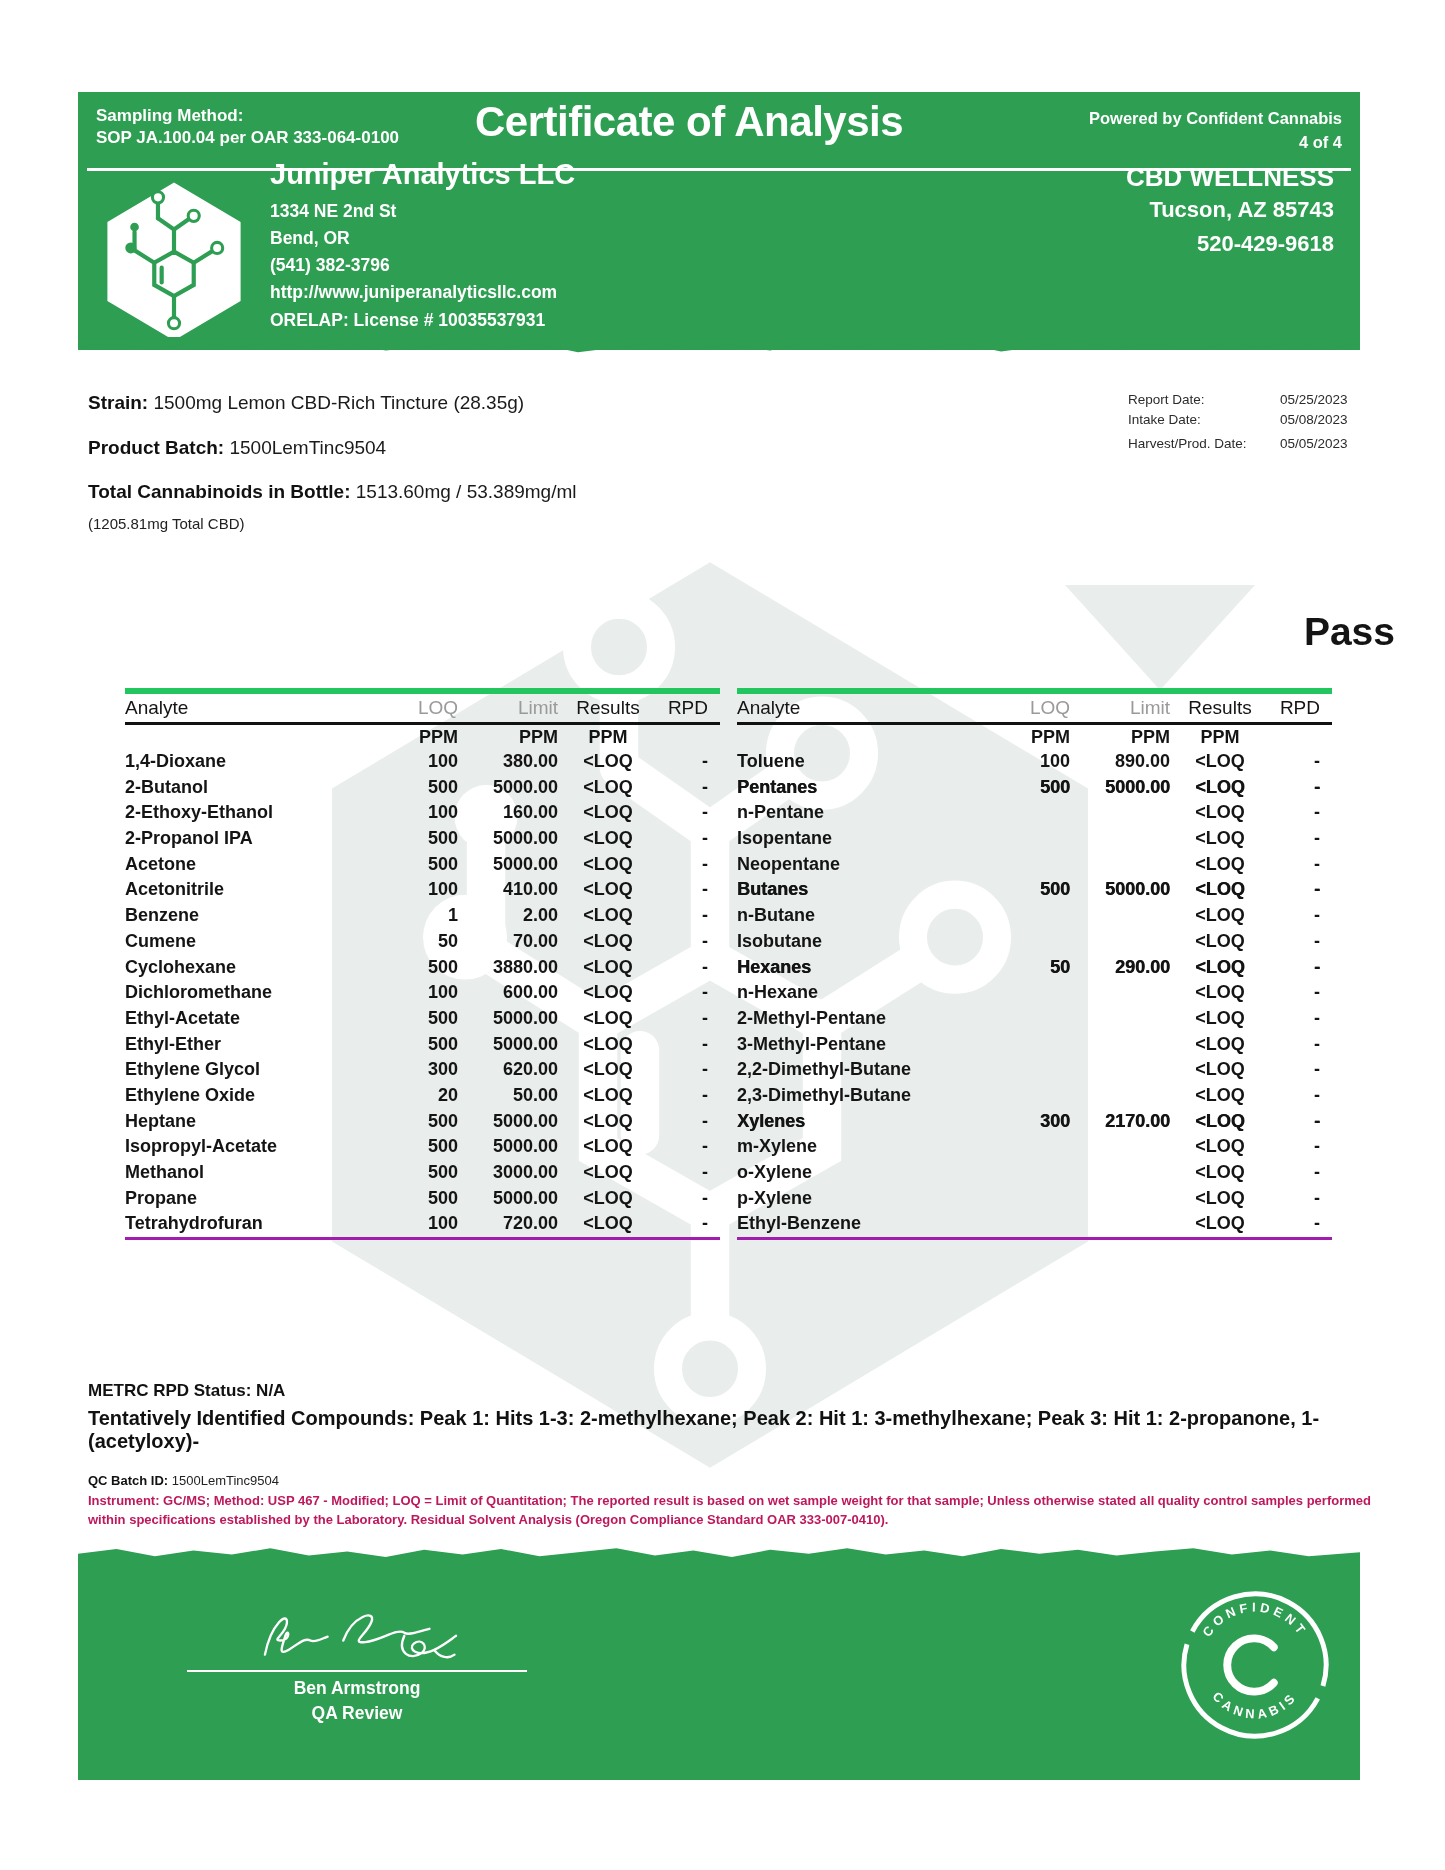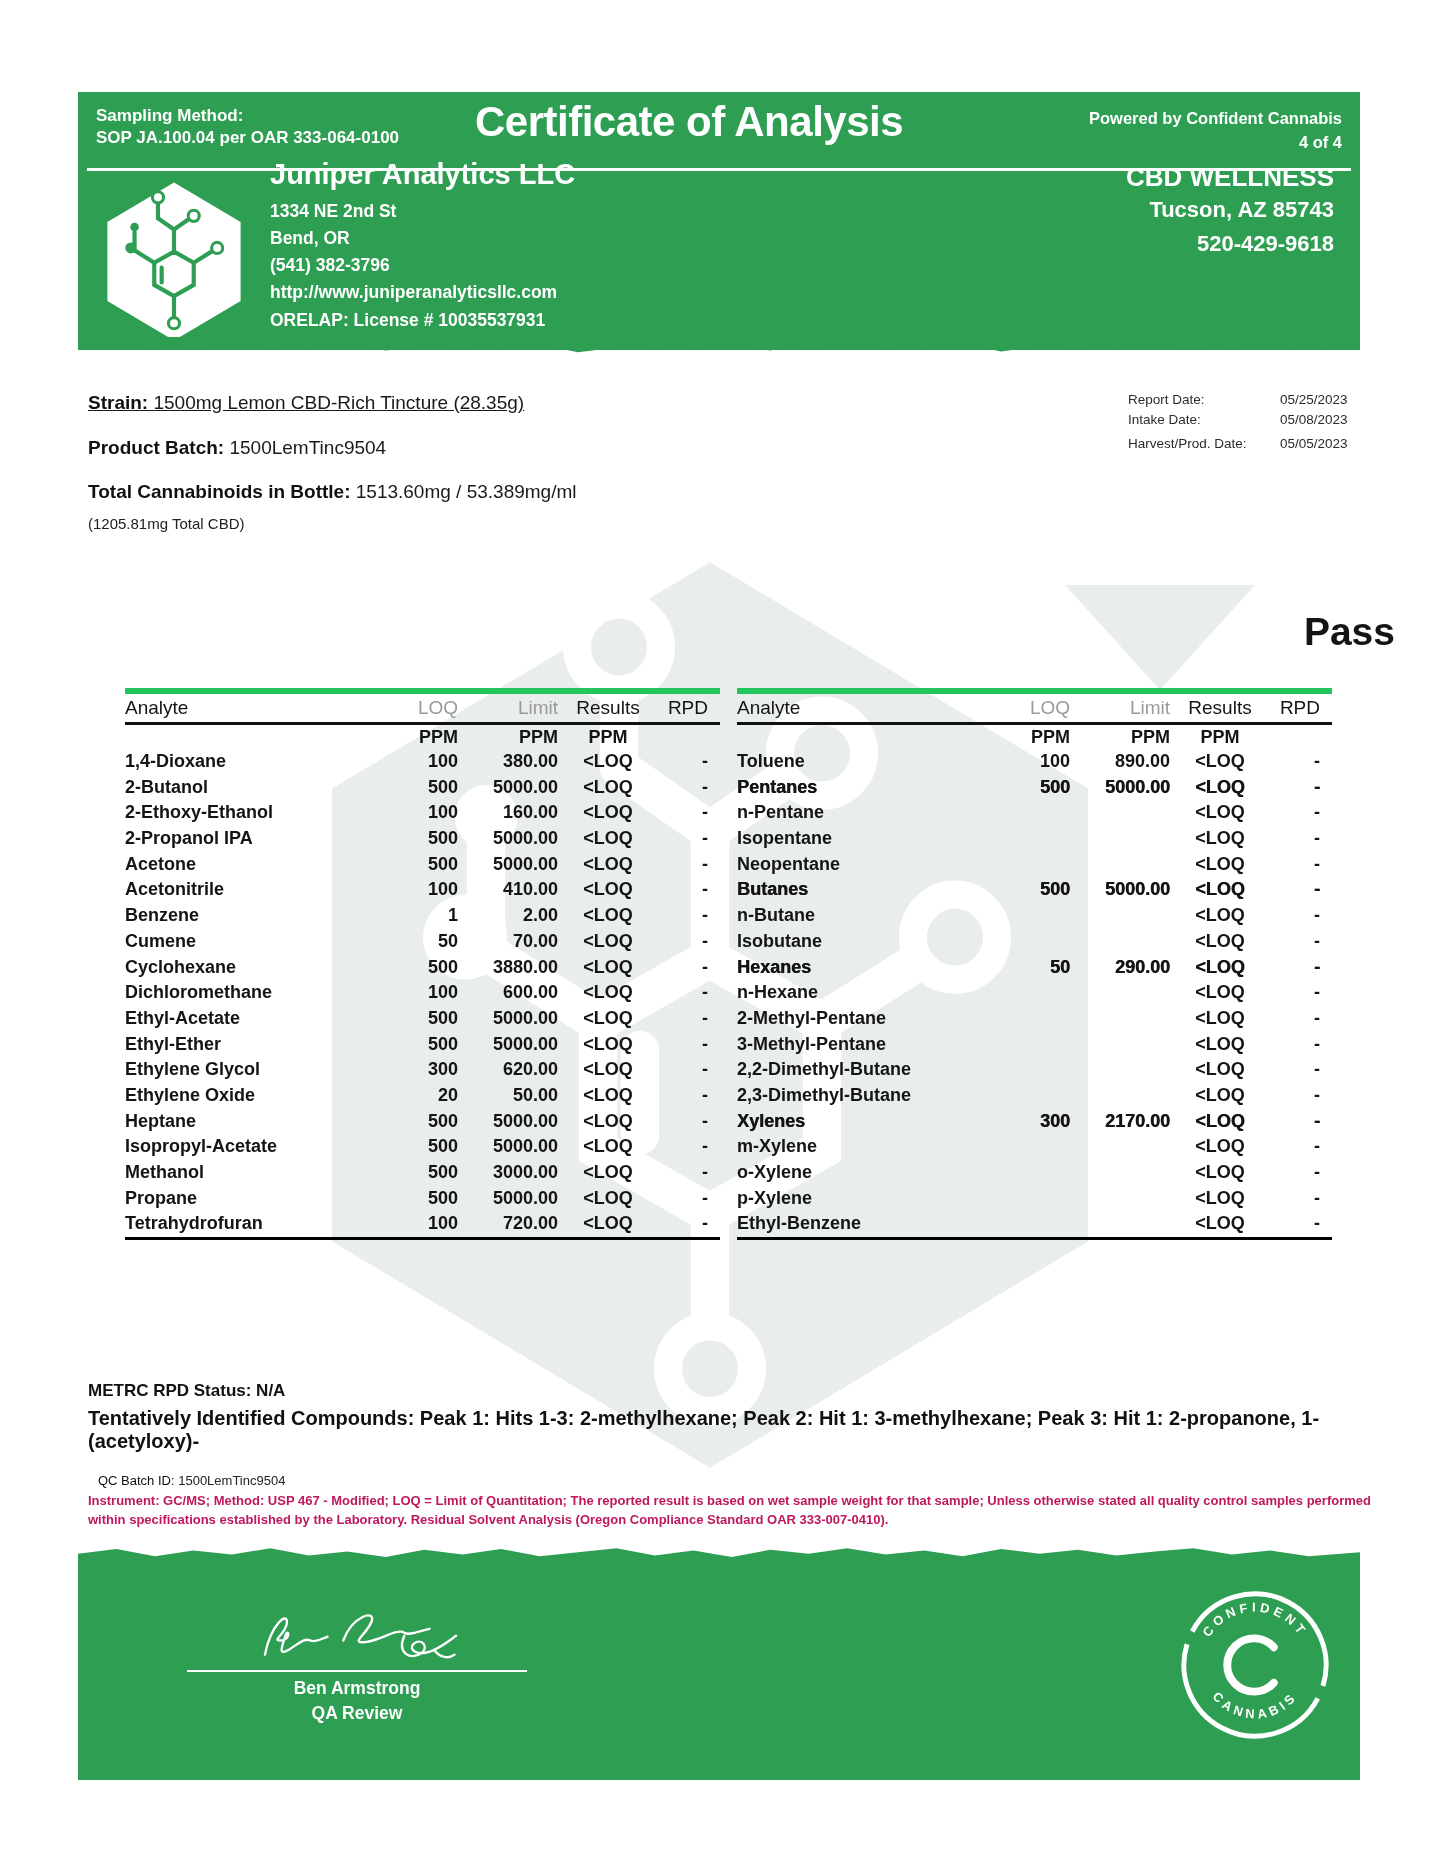--- a/index.html
+++ b/index.html
@@ -23,21 +23,21 @@
   .lab-block{position:absolute;left:192px;top:66px;color:#fff;}
   .lab-name{font-size:29px;font-weight:bold;margin-bottom:7px;white-space:nowrap;}
   .lab-line{font-size:17.5px;font-weight:bold;line-height:1.55;white-space:nowrap;}
   .client-block{position:absolute;right:26px;top:70px;text-align:right;color:#fff;}
   .client-name{font-size:26px;font-weight:bold;white-space:nowrap;}
   .client-line{font-size:22px;font-weight:bold;line-height:1.55;white-space:nowrap;}
 
   
   .info-line{position:absolute;left:88px;font-size:19px;white-space:nowrap;}
   .info-line b{font-weight:bold;color:#111;}
-  .info-strain{top:392px;text-decoration:underline;}
+  .info-strain{top:392px;}
   .info-batch{top:437px;}
   .info-cann{top:481px;}
   .info-cbd{position:absolute;left:88px;top:515px;font-size:15px;color:#222;}
 
   .dates{position:absolute;left:1128px;top:390px;font-size:13.5px;color:#2b2b2b;}
   .dates .row{display:grid;grid-template-columns:152px auto;line-height:20px;}
   .dates .row.gap{margin-top:4px;}
 
   .pass{position:absolute;right:50px;top:610px;font-size:39px;font-weight:bold;color:#141414;}
 
@@ -46,34 +46,34 @@
   .watermark2{position:absolute;left:1065px;top:585px;width:190px;height:105px;background:#e9edec;
               clip-path:polygon(0 0,100% 0,50% 100%);z-index:0;}
 
   
   .rtable{position:absolute;top:688px;width:595px;z-index:1;font-size:18px;color:#141414;}
   .rtable.left{left:125px;} .rtable.right{left:737px;}
   .thead{display:grid;grid-template-columns:1fr 70px 100px 100px 62px;height:28px;line-height:28px;
          border-top:6px solid #22c55e;border-bottom:3px solid #111;font-size:19px;font-weight:normal;}
   .subhead{display:grid;grid-template-columns:1fr 70px 100px 100px 62px;height:24px;line-height:24px;font-weight:bold;}
   .trow{display:grid;grid-template-columns:1fr 70px 100px 100px 62px;height:25.7px;line-height:25.7px;font-weight:bold;}
-  .rows{display:block;border-bottom:3px solid #000000;}
+  .rows{display:block;border-bottom:3px solid #a21caf;}
   .c{overflow:hidden;white-space:nowrap;}
   .c.name{text-align:left;}
   .c.num{text-align:right;}
   .c.res{text-align:center;}
   .c.rpd{text-align:right;padding-right:12px;}
   .muted{color:#9a9a9a;}
   .parent .c{text-shadow:0.5px 0 0 currentColor;}
 
   
   .fn-metrc{position:absolute;left:88px;top:1381px;font-size:17px;font-weight:bold;color:#111;white-space:nowrap;}
   .fn-tic{position:absolute;left:88px;top:1407px;width:1290px;font-size:20px;font-weight:bold;color:#111;}
   .fn-qc{position:absolute;left:88px;top:1473px;font-size:13px;color:#222;}
-  .fn-qc b{font-weight:normal;color:#111;margin-left:10px;}
+  .fn-qc b{font-weight:bold;color:#111;}
   .fn-disc{position:absolute;left:88px;top:1492px;width:1285px;font-size:13px;font-weight:bold;color:#be185d;line-height:1.45;}
 
   
   .ftr-band{top:1560px;height:220px;}
   .sig-svg{position:absolute;left:165px;top:38px;width:235px;height:78px;}
   .sig-line{position:absolute;left:109px;top:110px;width:340px;height:2px;background:#fff;}
   .sig-text{position:absolute;left:109px;top:116px;width:340px;text-align:center;color:#fff;
             font-size:17.5px;font-weight:bold;line-height:1.45;}
   .cc-block{position:absolute;right:196px;top:34px;text-align:right;color:#fff;font-size:17.5px;font-weight:bold;line-height:1.5;white-space:nowrap;}
   .cc-logo{position:absolute;right:26px;top:26px;width:158px;height:158px;}

